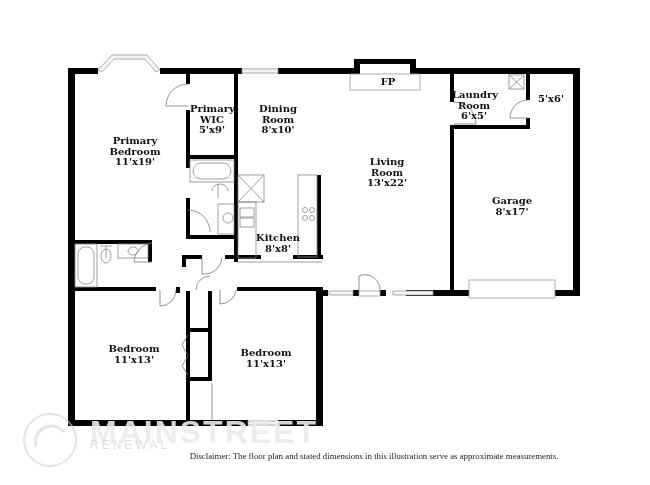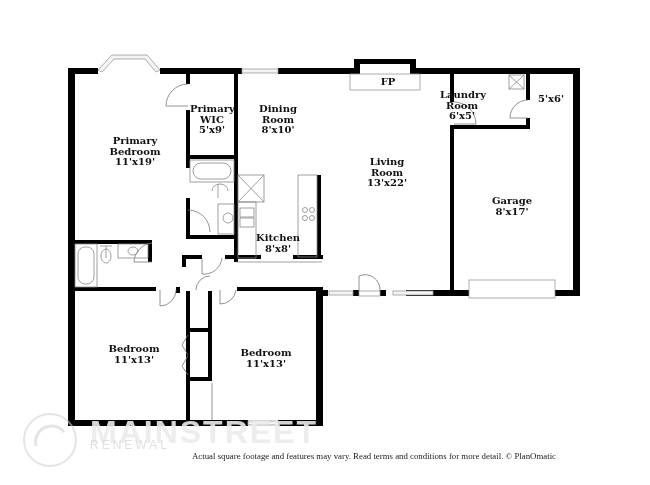--- a/index.html
+++ b/index.html
@@ -191,21 +191,21 @@
 </div>
 <div class="lbl f9" style="left:356px;top:157px;width:62px;">
   <span>Living</span>
   <span>Room</span>
   <span>13'x22'</span>
 </div>
 <div class="lbl f9" style="left:255px;top:209px;width:46px;margin-top:24px;">
   <span>Kitchen</span>
   <span>8'x8'</span>
 </div>
-<div class="lbl f7" style="left:440px;top:90px;width:44px;">
+<div class="lbl f7" style="left:452px;top:90px;width:44px;">
   <span>Laundry</span>
   <span>Room</span>
   <span>6'x5'</span>
 </div>
 <div class="lbl f9" style="left:536px;top:94px;width:30px;">
   <span>5'x6'</span>
 </div>
 <div class="lbl f9" style="left:484px;top:196px;width:56px;">
   <span>Garage</span>
   <span>8'x17'</span>
@@ -216,14 +216,14 @@
 </div>
 <div class="lbl f9" style="left:236px;top:348px;width:60px;">
   <span>Bedroom</span>
   <span>11'x13'</span>
 </div>
 <div class="lbl f7" style="left:376px;top:77px;width:24px;">
   <span>FP</span>
 </div>
 
 <div class="disclaimer">
-  <div>Actual square footage and features may vary. Read terms and conditions for more detail. © PlanOmatic</div>
+  <div>Disclaimer: The floor plan and stated dimensions in this illustration serve as approximate measurements.</div>
 </div>
 
 </body></html>

